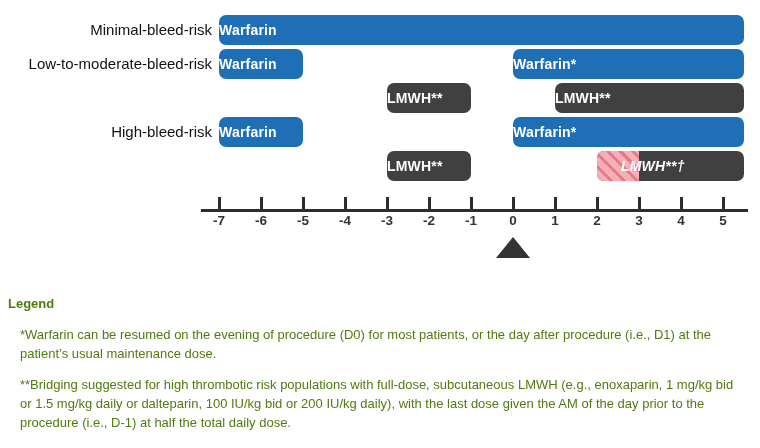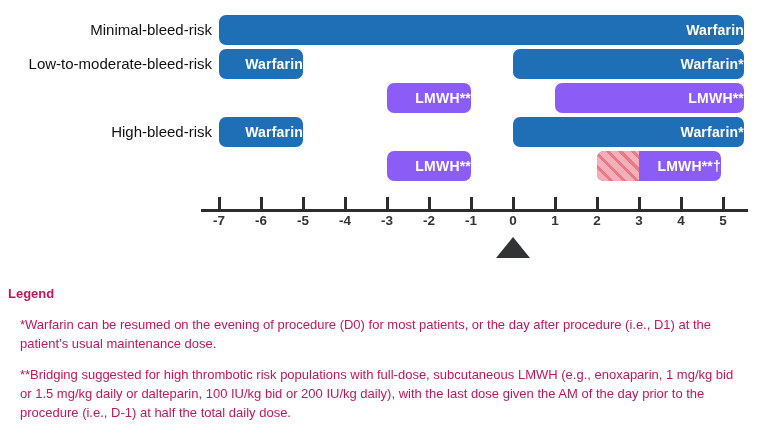--- a/index.html
+++ b/index.html
@@ -1,23 +1,23 @@
 <!DOCTYPE html>
 <html><head>
 <meta charset="utf-8">
 <style>
   html,body{margin:0;padding:0;background:#ffffff;}
   .figure{position:relative;width:760px;height:448px;background:#ffffff;overflow:hidden;
           font-family:"Liberation Sans",sans-serif;}
   
   .bar{position:absolute;height:30px;border-radius:7px;display:flex;align-items:center;
-       justify-content:flex-end;color:#ffffff;font-weight:bold;font-size:14px;
+       justify-content:flex-start;color:#ffffff;font-weight:bold;font-size:14px;
        box-sizing:border-box;letter-spacing:0.2px;}
   .bar.warfarin{background:#1e6fb6;}
-  .bar.lmwh{background:#8b5cf6;}
+  .bar.lmwh{background:#404040;}
   .bar-label{position:relative;z-index:2;}
   .hatch{position:absolute;left:0;top:0;bottom:0;border-radius:7px 0 0 7px;z-index:1;
          background-color:#f4afb8;
          background-image:repeating-linear-gradient(45deg,#e87a88 0 3px,rgba(0,0,0,0) 3px 9px);}
   
   .row-label{position:absolute;left:0;width:212px;height:30px;line-height:30px;
              text-align:right;font-weight:normal;font-size:15px;color:#111111;}
   
   .axis-line{position:absolute;left:201px;top:209px;width:547px;height:3px;background:#2d2d2d;}
   .tick{position:absolute;top:197px;width:3px;height:13px;background:#2d2d2d;}
@@ -25,22 +25,22 @@
               font-weight:bold;font-size:13.5px;color:#333333;}
   
   .triangle{position:absolute;left:496px;top:237px;width:0;height:0;
             border-left:17px solid transparent;border-right:17px solid transparent;
             border-bottom:21px solid #313335;}
   .pill{position:absolute;left:387px;top:257px;width:251px;height:34px;box-sizing:border-box;
         background:#ffffff;border:3px solid #a6c7e8;border-radius:18px;
         display:flex;align-items:center;justify-content:center;
         font-weight:bold;font-size:14.5px;color:#222222;}
   
-  .legend{position:absolute;left:8px;top:284px;width:750px;font-size:13px;
-          line-height:19px;color:#be185d;}
+  .legend{position:absolute;left:8px;top:294px;width:750px;font-size:13px;
+          line-height:19px;color:#4d7c0f;}
   .legend .legend-title{font-weight:bold;}
   .legend p{margin:12px;}
 </style>
 </head>
 <body>
 
 <div class="figure">
 
   <div id="bars">
       <div class="bar warfarin" style="left: 219px; top: 15px; width: 525px;">
@@ -60,21 +60,21 @@
       </div>
       <div class="bar warfarin" style="left: 219px; top: 117px; width: 84px;">
         <span class="bar-label">Warfarin</span>
       </div>
       <div class="bar warfarin" style="left: 513px; top: 117px; width: 231px;">
         <span class="bar-label">Warfarin*</span>
       </div>
       <div class="bar lmwh" style="left: 387px; top: 151px; width: 84px;">
         <span class="bar-label">LMWH**</span>
       </div>
-      <div class="bar lmwh" style="left: 597px; top: 151px; width: 124px; padding-left: 56px;">
+      <div class="bar lmwh" style="left: 597px; top: 151px; width: 147px; padding-left: 24px; font-style: italic;">
         <div class="hatch" style="width: 42px;"></div>
         <span class="bar-label">LMWH**†</span>
       </div>
       <div class="row-label" style="top: 15px;">Minimal-bleed-risk</div>
       <div class="row-label" style="top: 49px;">Low-to-moderate-bleed-risk</div>
       <div class="row-label" style="top: 117px;">High-bleed-risk</div>
     </div>
 
   <div class="axis-line"></div>
   <div id="axis">

